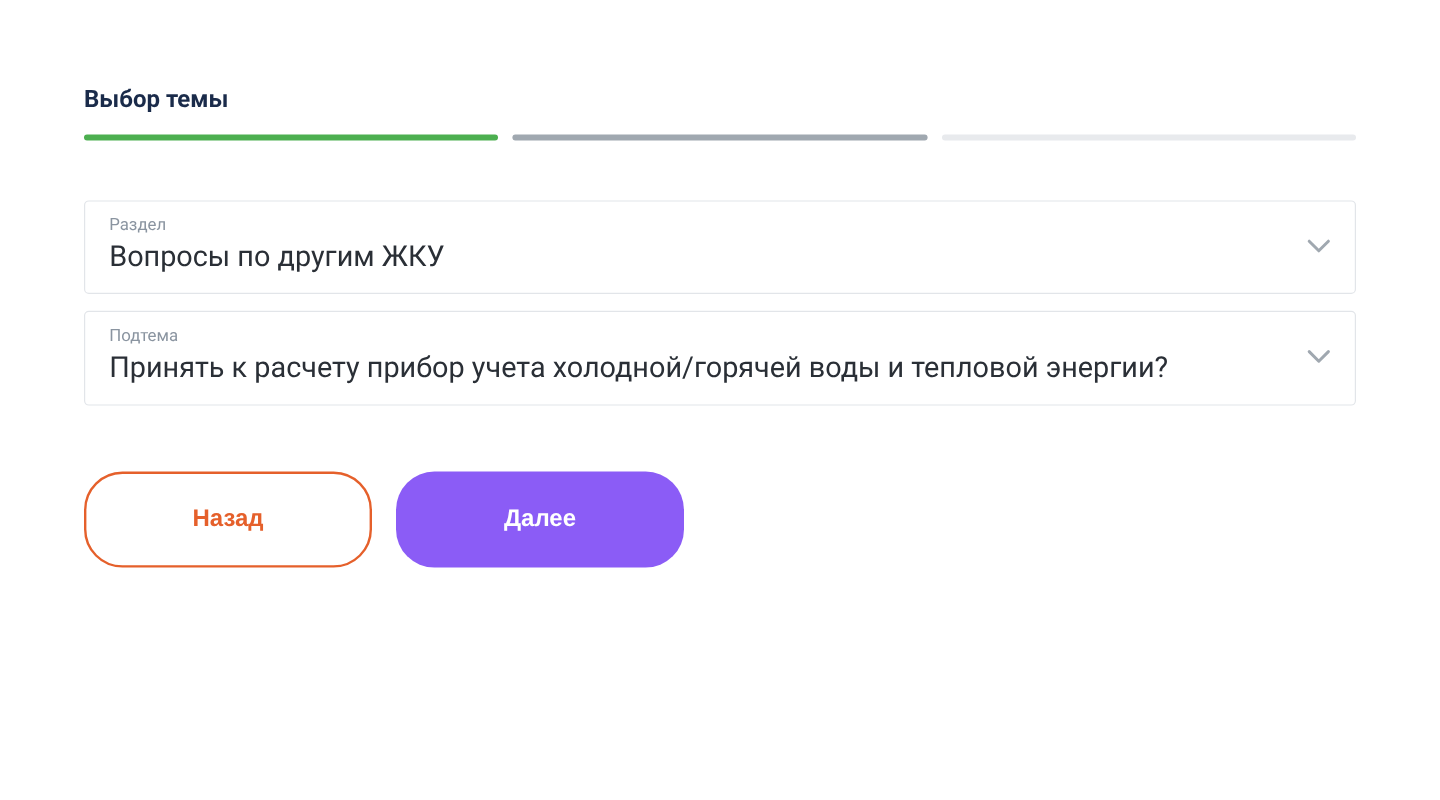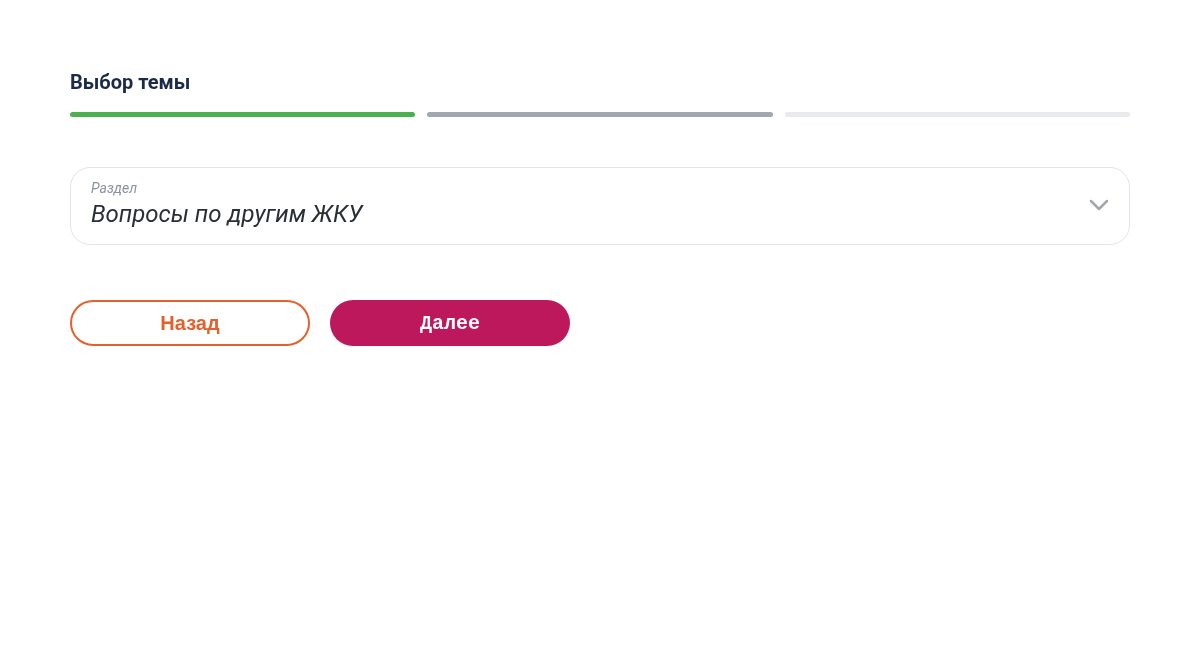--- a/index.html
+++ b/index.html
@@ -42,28 +42,27 @@
       background: #e8eaed;
     }
     .dropdown-group {
       display: flex;
       flex-direction: column;
       gap: 14px;
       margin-bottom: 55px;
     }
     .dropdown {
       border: 1px solid #e2e5e9;
-      border-radius: 20px;
+      border-radius: 4px;
       padding: 12px 20px 14px 20px;
       display: flex;
       align-items: center;
       justify-content: space-between;
       cursor: pointer;
       background: #fff;
-      font-style: italic;
     }
     .dropdown-content {
       display: flex;
       flex-direction: column;
       gap: 2px;
     }
     .dropdown-label {
       color: #8a94a0;
       font-size: 14px;
       font-weight: 400;
@@ -77,40 +76,39 @@
     .chevron {
       flex-shrink: 0;
       margin-left: 16px;
     }
     .button-row {
       display: flex;
       gap: 20px;
     }
     .btn {
       min-width: 240px;
-      height: 46px;
+      height: 80px;
       border-radius: 32px;
       font-size: 20px;
       font-weight: 600;
       cursor: pointer;
       display: inline-flex;
       align-items: center;
       justify-content: center;
       border: none;
       text-align: center;
     }
     .btn-secondary {
       background: #ffffff;
       border: 2px solid #e5602b;
       color: #e5602b;
     }
     .btn-primary {
-      background: #be185d;
+      background: #8b5cf6;
       color: #ffffff;
-      font-family: Liberation Mono, monospace;
     }
   </style>
 </head>
 <body>
 
 <div class="container">
   <div class="step-title">Выбор темы</div>
 
   <div class="progress-bar">
     <div class="progress-segment done"></div>
@@ -126,20 +124,31 @@
         <span class="dropdown-value">Вопросы по другим ЖКУ</span>
       </div>
       <span class="chevron">
         <svg width="20" height="12" viewBox="0 0 20 12" fill="none">
           <path d="M2 2 L10 10 L18 2" stroke="#a0a8b0" stroke-width="2.5" stroke-linecap="round" stroke-linejoin="round"></path>
         </svg>
       </span>
     </div>
 
 
+    <div class="dropdown">
+      <div class="dropdown-content">
+        <span class="dropdown-label">Подтема</span>
+        <span class="dropdown-value">Принять к расчету прибор учета холодной/горячей воды и тепловой энергии?</span>
+      </div>
+      <span class="chevron">
+        <svg width="20" height="12" viewBox="0 0 20 12" fill="none">
+          <path d="M2 2 L10 10 L18 2" stroke="#a0a8b0" stroke-width="2.5" stroke-linecap="round" stroke-linejoin="round"></path>
+        </svg>
+      </span>
+    </div>
 
   </div>
 
   <div class="button-row">
     <button class="btn btn-secondary">Назад</button>
     <button class="btn btn-primary">Далее</button>
   </div>
 </div>
 
 </body></html>

